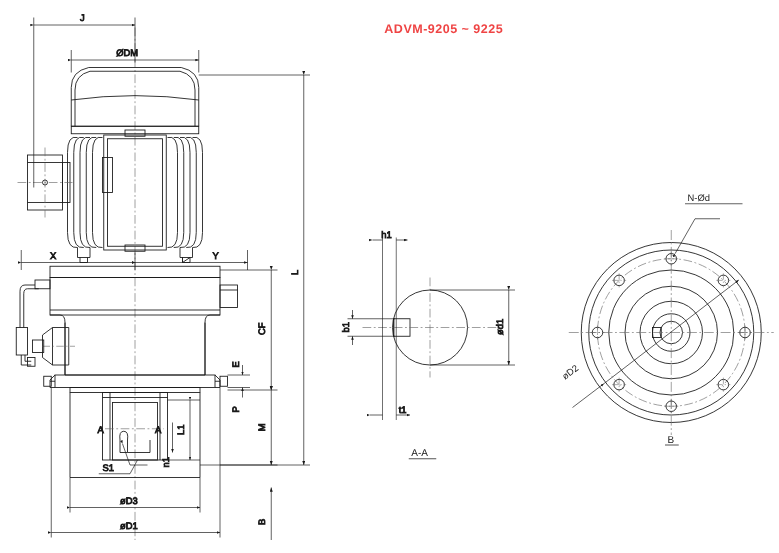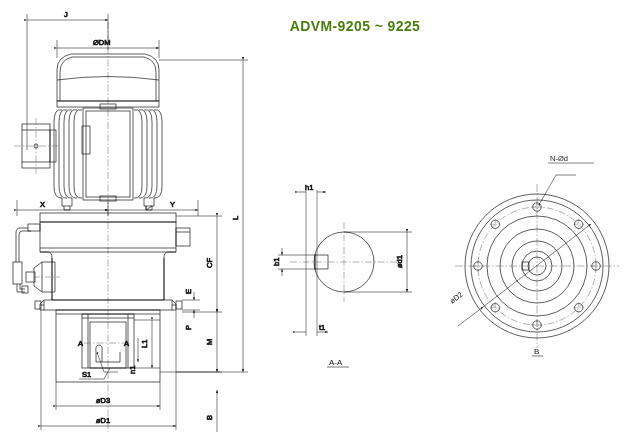--- a/index.html
+++ b/index.html
@@ -1,20 +1,20 @@
 <!DOCTYPE html>
 <html><head>
 <meta charset="utf-8">
 <style>
   html,body{margin:0;padding:0;background:#ffffff;}
   body{width:623px;height:442px;position:relative;overflow:hidden;
        font-family:"Liberation Sans", sans-serif;color:#111;}
   #stage{position:absolute;left:0;top:0;width:623px;height:442px;}
   .title{position:absolute;left:255px;top:18px;width:200px;text-align:center;
-         font-size:14px;font-weight:bold;letter-spacing:.4px;color:#4d7c0f;}
+         font-size:10px;font-weight:bold;letter-spacing:.4px;color:#ef4444;}
   svg{position:absolute;left:0;top:0;width:623px;height:442px;}
   .lbl{font-family:"Liberation Sans",sans-serif;font-size:7.5px;fill:#222;}
   .lbl-b{font-family:"Liberation Sans",sans-serif;font-size:8px;fill:#151515;}
   text{user-select:none;}
 </style>
 </head>
 <body>
 
 <div id="stage">
 

